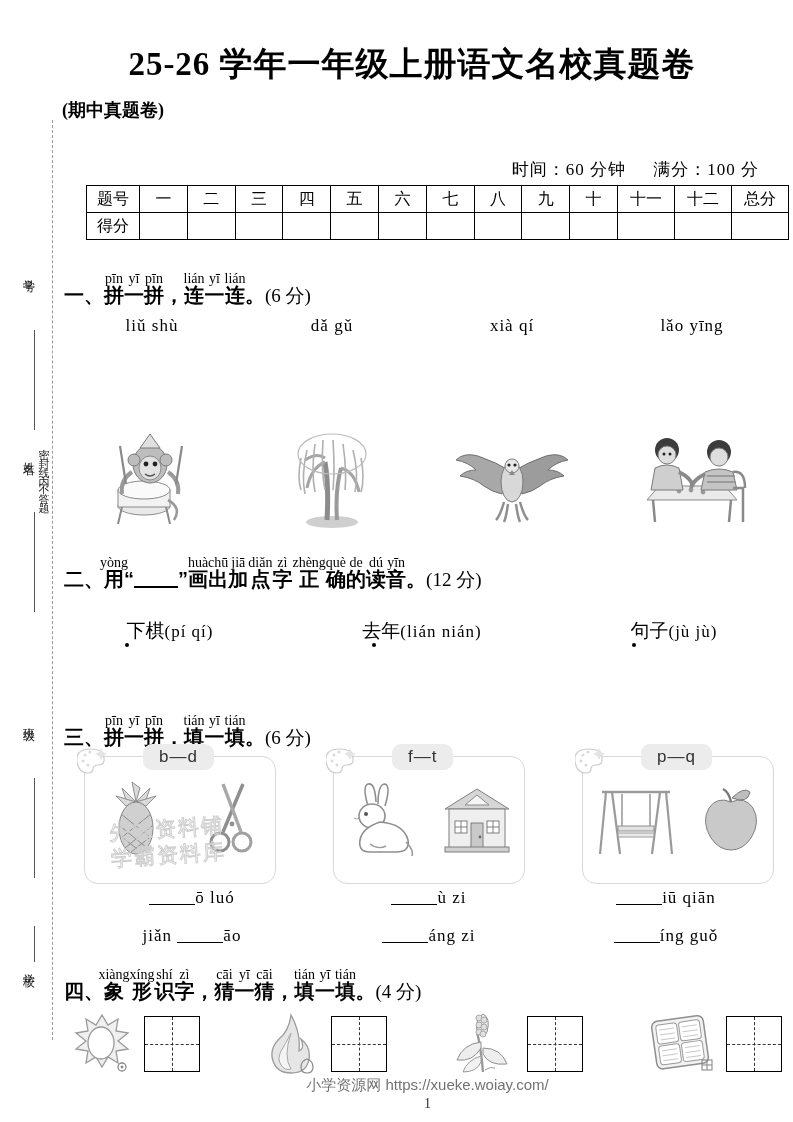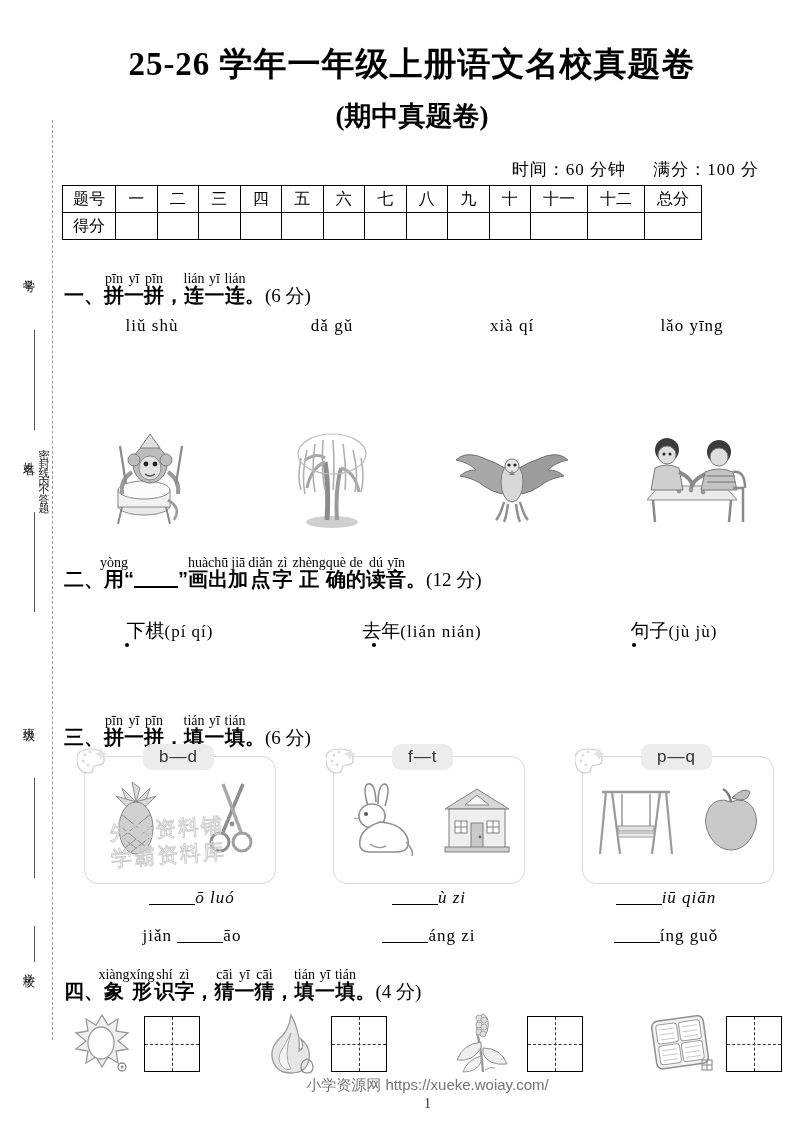--- a/index.html
+++ b/index.html
@@ -58,37 +58,36 @@
     text-align: center;
     font-family: "Liberation Serif", "DejaVu Serif", serif;
     font-weight: bold;
     font-size: 33px;
     letter-spacing: 1px;
   }
   .subtitle {
     position: absolute;
     left: 0; top: 98px;
     width: 700px;
-    text-align: center;
     font-weight: bold;
-    font-size: 27px;
+    font-size: 18px;
   }
   .meta-line {
     position: absolute;
     right: 34px; top: 158px;
     font-size: 17px;
     letter-spacing: 1px;
   }
   .meta-line span { margin-left: 22px; }
 
   
   table.score {
     position: absolute;
-    left: 0; top: 185px;
-    width: 640px;
+    left: 24px; top: 185px;
+    width: 703px;
     border-collapse: collapse;
     table-layout: fixed;
   }
   table.score td {
     border: 1px solid #000;
     height: 26px;
     text-align: center;
     vertical-align: middle;
     font-size: 16px;
     padding: 0;
@@ -628,21 +627,21 @@
           <svg width="58" height="70" viewBox="0 0 58 70">
             <path d="M29 18 q-14 -6 -22 6 q-8 14 2 30 q8 12 20 12 q12 0 20 -12 q10 -16 2 -30 q-8 -12 -22 -6 z" fill="#c9c9c9" stroke="#808080"></path>
             <path d="M29 18 q-2 -10 -8 -13" stroke="#7a7a7a" stroke-width="2.4" fill="none"></path>
             <path d="M30 14 q12 -12 18 -6 q-2 12 -18 6 z" fill="#bdbdbd" stroke="#7a7a7a"></path>
           </svg>
         </div>
       </div>
     </div>
   </div>
 
-  <div class="ansrow" style="top:888px;font-style:italic;">
+  <div class="ansrow" style="top:888px;">
     <div class="anscell">
       <span></span><span class="blank-in"></span><span>ō luó</span>
     </div>
     <div class="anscell">
       <span></span><span class="blank-in"></span><span>ù zi</span>
     </div>
     <div class="anscell">
       <span></span><span class="blank-in"></span><span>iū qiān</span>
     </div>
   </div>

